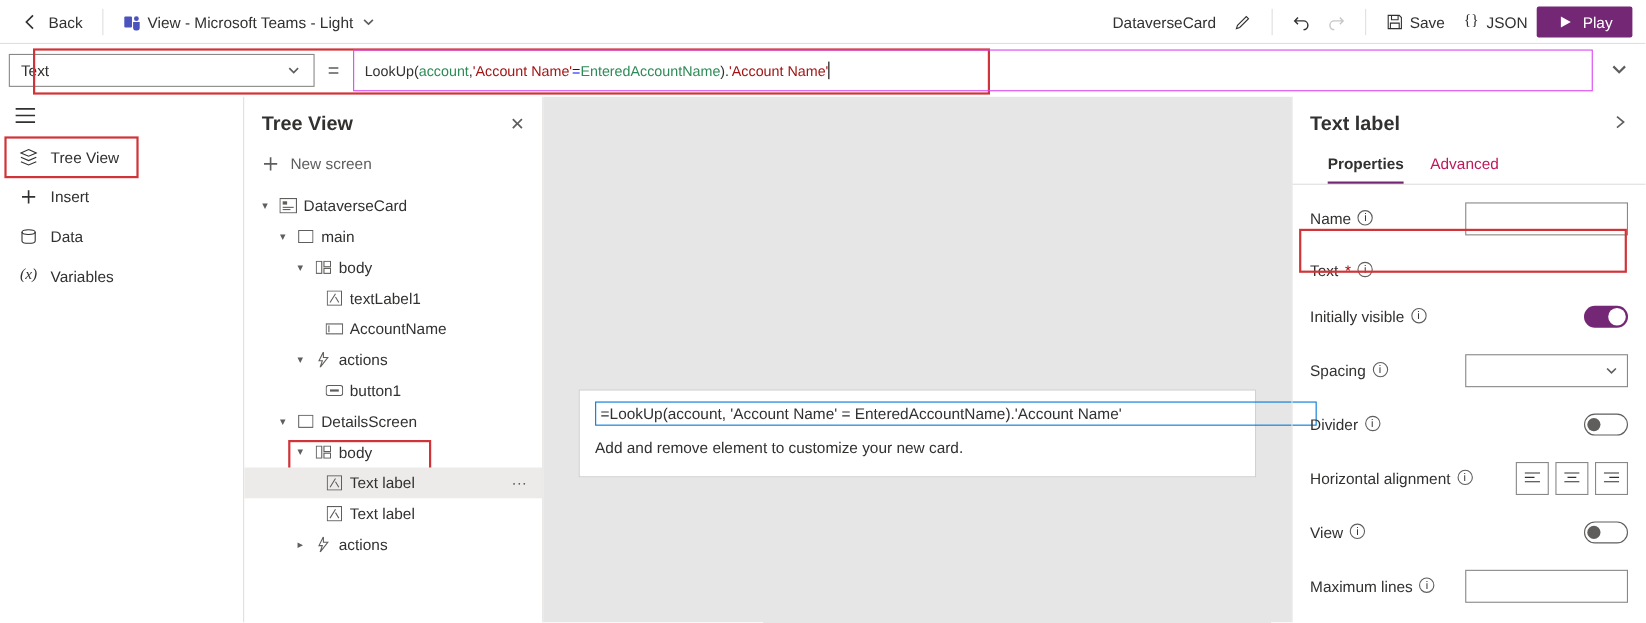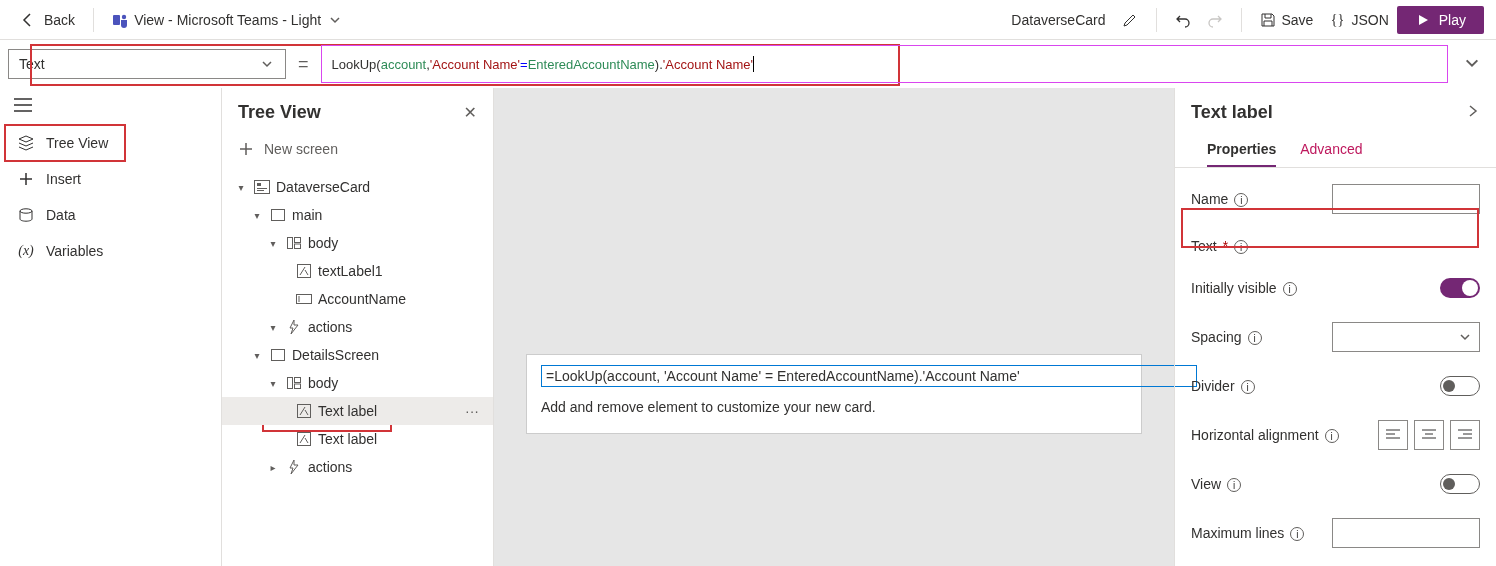--- a/index.html
+++ b/index.html
@@ -62,21 +62,21 @@
 
 .props { width: 322px; border-left: 1px solid #e1dfdd; display:flex; flex-direction:column; }
 .props-header { display:flex; align-items:center; justify-content:space-between; padding: 14px 16px 8px; }
 .props-header h2 { font-size:18px; font-weight:600; }
 .props-chevron { color:#605e5c; cursor:pointer; }
 .tab-row { display:flex; gap:24px; padding: 0 32px; border-bottom:1px solid #e1dfdd; }
 .tab { padding: 10px 0 8px; cursor:pointer; font-size:14px; color:#be185d; }
 .tab.active { color:#323130; border-bottom: 2px solid #742774; font-weight:600; }
 .prop-list { flex:1; overflow:auto; padding: 4px 16px; }
 .prop-row { display:flex; align-items:center; justify-content:space-between; padding: 12px 0; }
-.prop-label { display:flex; align-items:flex-end; gap:6px; font-size:14px; }
+.prop-label { display:flex; align-items:flex-start; gap:6px; font-size:14px; }
 .prop-input { width:148px; height:30px; border:1px solid #8a8886; padding:0 8px; font-size:13px; }
 .prop-input.trunc { white-space:nowrap; overflow:hidden; text-overflow:ellipsis; }
 .prop-fx { color:#742774; font-style:italic; font-family:Georgia,serif; margin-left:6px; }
 .toggle { width:40px; height:20px; border-radius:10px; position:relative; cursor:pointer; }
 .toggle.on { background:#742774; }
 .toggle.off { background:#fff; border:1px solid #605e5c; }
 .toggle .knob { position:absolute; top:2px; width:16px; height:16px; border-radius:8px; background:#fff; }
 .toggle.on .knob { right:2px; }
 .toggle.off .knob { left:2px; background:#605e5c; width:12px; height:12px; top:3px; }
 .align-group { display:flex; gap:6px; }
@@ -300,20 +300,29 @@
       </div>
       <div class="tree-node" style="padding-left:44px">
         <span class="chev">▾</span>
         <span class="node-icon">
             <svg width="12" height="14" viewBox="0 0 12 14">
               <path d="M6 0L2 8h3l-2 6 7-9H6z" stroke="#605e5c" fill="none"></path>
             </svg>
           </span>
         <span class="node-label">actions</span>
       </div>
+      <div class="tree-node" style="padding-left:74px">
+        <span class="node-icon">
+            <svg width="16" height="12" viewBox="0 0 16 12">
+              <rect x="0.5" y="1.5" width="15" height="9" rx="2" stroke="#605e5c" fill="none"></rect>
+              <rect x="4" y="5" width="8" height="2" fill="#605e5c"></rect>
+            </svg>
+          </span>
+        <span class="node-label">button1</span>
+      </div>
       <div class="hl-red" style="position:absolute; left:40px; top:312px; width:130px; height:32px; border:2px solid #d13438;"></div>
       <div class="tree-node" style="padding-left:28px">
         <span class="chev">▾</span>
         <span class="node-icon">
             <svg width="14" height="12" viewBox="0 0 14 12">
               <rect x="0.5" y="0.5" width="13" height="11" stroke="#605e5c" fill="none"></rect>
             </svg>
           </span>
         <span class="node-label">DetailsScreen</span>
       </div>

